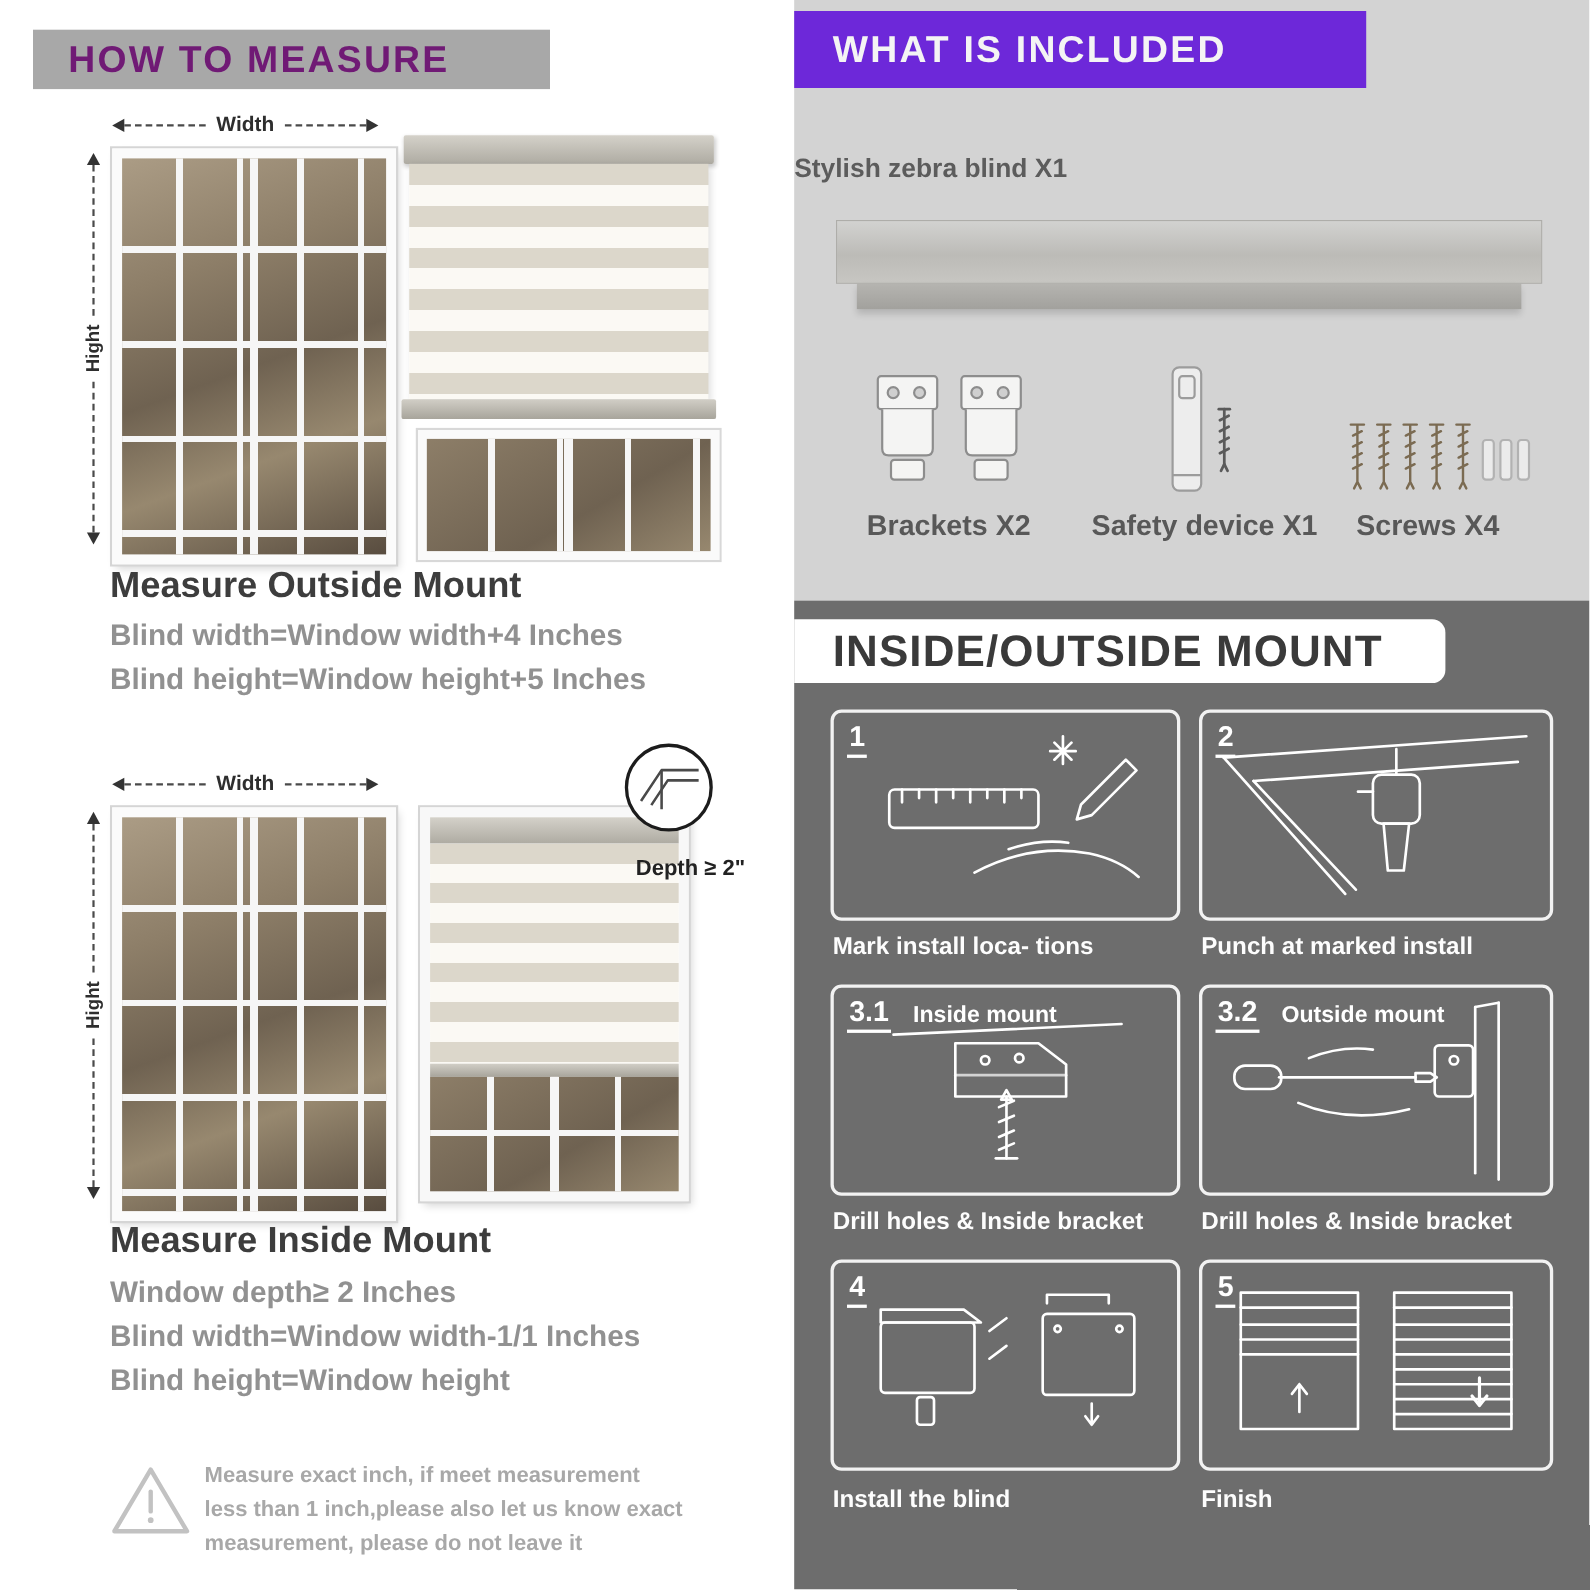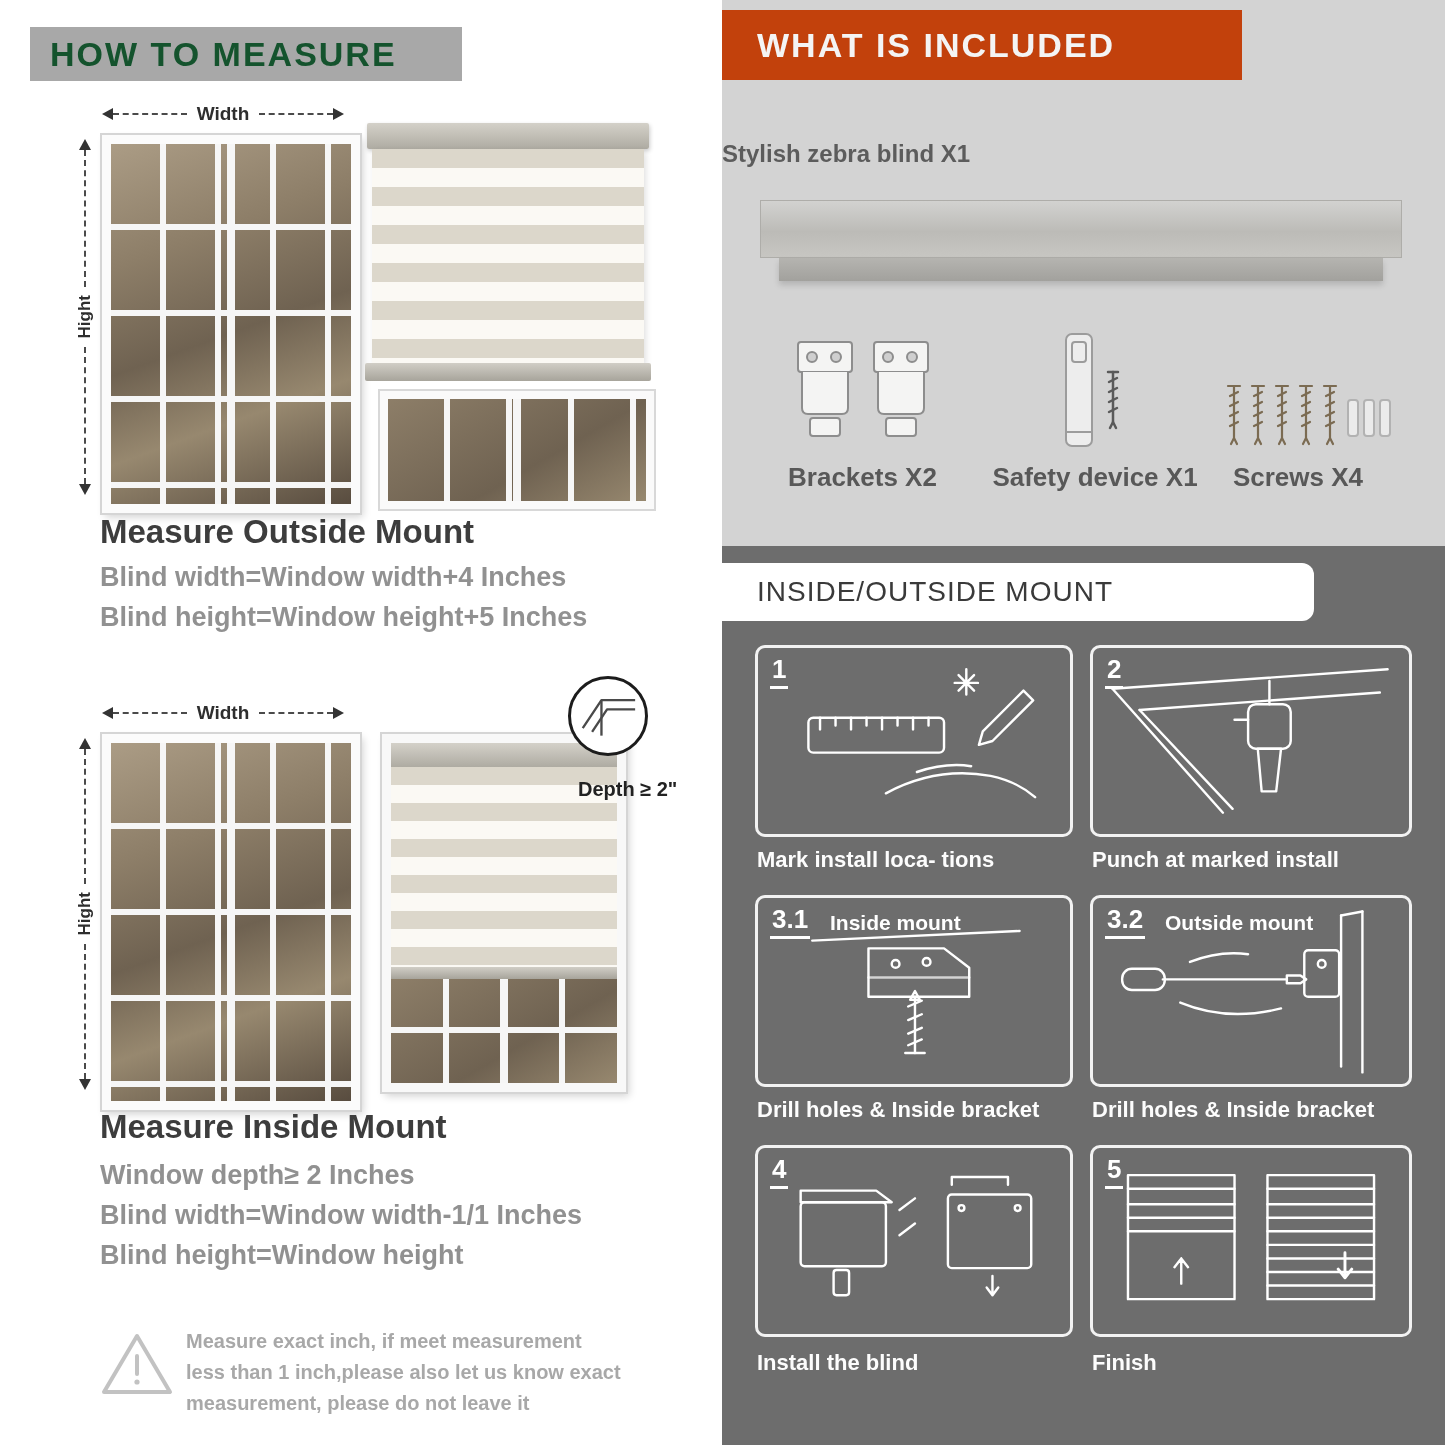--- a/index.html
+++ b/index.html
@@ -1,21 +1,21 @@
 <!DOCTYPE html>
 <html><head>
 <meta charset="utf-8">
 <style>
   html,body{margin:0;padding:0;}
   body{width:1445px;height:1445px;background:#ffffff;font-family:"Liberation Sans", sans-serif;position:relative;overflow:hidden;}
   .abs{position:absolute;}
 
   
-  .band-gray{left:30px;top:27px;width:432px;height:54px;background:#a8a8a8;color:#14532d;
-    font-size:34px;font-weight:700;letter-spacing:2px;line-height:54px;padding-left:20px;box-sizing:border-box;}
+  .band-gray{left:30px;top:27px;width:470px;height:54px;background:#a8a8a8;color:#701a75;
+    font-size:34px;font-weight:700;letter-spacing:2px;line-height:54px;padding-left:32px;box-sizing:border-box;}
 
   .fig{position:absolute;}
   .fig-outside{left:80px;top:105px;width:580px;height:400px;}
   .fig-inside{left:80px;top:698px;width:600px;height:400px;}
 
   
   .measure-h{display:flex;align-items:center;position:absolute;height:14px;}
   .measure-h .dash{flex:1;height:0;border-top:2px dashed #4a4a4a;}
   .measure-h .ah{width:0;height:0;border-top:6px solid transparent;border-bottom:6px solid transparent;}
   .measure-h .ah.l{border-right:11px solid #333;}
@@ -64,31 +64,31 @@
   .depth-circle{position:absolute;width:80px;height:80px;border-radius:50%;border:3px solid #1c1c1c;background:#fff;display:flex;align-items:center;justify-content:center;box-sizing:border-box;}
   .depth-label{position:absolute;font-size:20px;font-weight:700;color:#222;}
 
   .h-dark{position:absolute;font-size:33px;font-weight:700;color:#3d3d3d;}
   .rule{position:absolute;font-size:27px;font-weight:700;color:#919191;}
 
   .warn-text{position:absolute;font-size:20px;font-weight:700;color:#a8a8a8;line-height:1.55;}
 
   
   .light-panel{left:722px;top:0;width:723px;height:546px;background:#d3d3d3;}
-  .included-band{left:722px;top:10px;width:520px;height:70px;background:#c2410c;display:flex;align-items:center;}
+  .included-band{left:722px;top:10px;width:520px;height:70px;background:#6d28d9;display:flex;align-items:center;}
   .included-header{padding-left:35px;font-size:34px;font-weight:700;color:#f4f4f4;letter-spacing:2px;}
   .blind-name{left:722px;top:140px;width:738px;text-align:left;font-size:24px;font-weight:700;color:#5c5c5c;}
   .headrail{left:760px;top:200px;width:642px;height:58px;background:linear-gradient(180deg,#d2d2d0 0%,#bcbbb7 55%,#c7c6c2 100%);border:1px solid #aeada9;box-sizing:border-box;}
   .headrail-under{left:779px;top:258px;width:604px;height:23px;background:linear-gradient(180deg,#b5b4b0,#a2a19d);box-shadow:0 4px 6px rgba(0,0,0,.15);}
   .item-label{position:absolute;font-size:26px;font-weight:700;color:#585858;text-align:center;}
 
   
   .dark-panel{left:722px;top:546px;width:723px;height:899px;background:#6d6d6d;}
   .mount-band{left:722px;top:563px;width:592px;height:58px;background:#ffffff;border-radius:0 12px 12px 0;display:flex;align-items:center;}
-  .mount-header{padding-left:35px;font-size:28px;font-weight:400;color:#3a3a3a;letter-spacing:1px;}
+  .mount-header{padding-left:35px;font-size:40px;font-weight:700;color:#3a3a3a;letter-spacing:1px;}
 
   .step-panel{position:absolute;border:3px solid #f2f2f2;border-radius:10px;box-sizing:border-box;}
   .step-num{position:absolute;top:8px;left:12px;color:#fff;font-weight:700;font-size:26px;line-height:1;padding:0 2px 4px 2px;border-bottom:3px solid #fff;}
   .step-title{position:absolute;top:13px;left:72px;color:#fff;font-weight:700;font-size:21px;}
   .step-art{position:absolute;left:0;top:0;width:100%;height:100%;}
   .caption{position:absolute;color:#fdfdfd;font-weight:700;font-size:22px;}
 </style>
 </head>
 <body>
 

